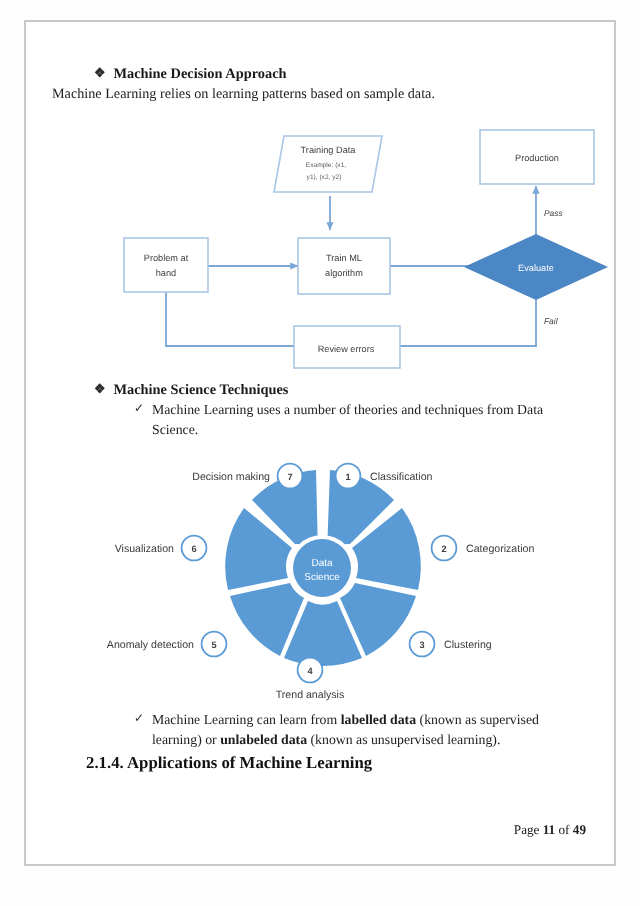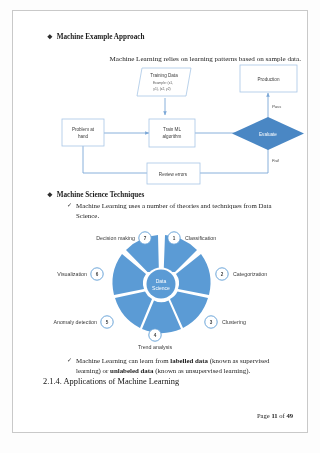--- a/index.html
+++ b/index.html
@@ -10,21 +10,21 @@
 
   
   .h-bullet{position:absolute;font-family:"Liberation Serif",serif;
             font-weight:bold;font-size:7.2px;color:#1a1a1a;white-space:nowrap;}
   .h-bullet .dia{display:inline-block;color:#2b2b2b;font-size:6.4px;
                  transform:translateY(-0.5px);margin-right:4px;}
   .para{position:absolute;font-size:7.1px;color:#1c1c1c;line-height:1.35;}
   .check{position:absolute;font-size:6.9px;color:#1c1c1c;line-height:1.45;}
   .check .tick{position:absolute;left:-9px;top:0.3px;font-size:6px;color:#333;}
   .check b{font-weight:bold;}
-  .numhead{position:absolute;font-weight:normal;font-size:8.4px;color:#111;
+  .numhead{position:absolute;font-weight:bold;font-size:8.4px;color:#111;
            white-space:nowrap;}
   .footer{position:absolute;font-size:6.6px;color:#222;white-space:nowrap;}
   .footer b{font-weight:bold;}
 
   
   .fig{position:absolute;}
   svg{display:block;overflow:visible;}
   .fc-label{font-family:"Liberation Sans",sans-serif;font-size:4.6px;
             fill:#3c3c3c;}
   .fc-small{font-family:"Liberation Sans",sans-serif;font-size:3.3px;
@@ -39,24 +39,24 @@
           fill:#3f3f3f;font-weight:bold;}
   .ds-core{font-family:"Liberation Sans",sans-serif;font-size:5px;
            fill:#ffffff;}
 </style>
 </head>
 <body>
 
 <div class="page">
 
   <div class="h-bullet" style="left:34px;top:22px;">
-    <span class="dia">❖</span><span>Machine Example Approach</span>
+    <span class="dia">❖</span><span>Machine Decision Approach</span>
   </div>
 
-  <div class="para" style="left:13px;top:44px;width:275px;text-align:right;">Machine Learning relies on learning patterns based on sample data.</div>
+  <div class="para" style="left:13px;top:32px;width:275px;">Machine Learning relies on learning patterns based on sample data.</div>
 
   <div class="fig" style="left:48px;top:52px;">
     <svg width="250" height="128" viewBox="0 0 250 128">
       <defs>
         <marker id="ah" markerWidth="5" markerHeight="5" refX="4.3" refY="2" orient="auto" markerUnits="strokeWidth">
           <path d="M0,0 L4.6,2 L0,4 z" fill="#7ba7d7"></path>
         </marker>
       </defs>
 
       <g stroke="#7ba7d7" stroke-width="0.9" fill="none" marker-end="url(#ah)">

